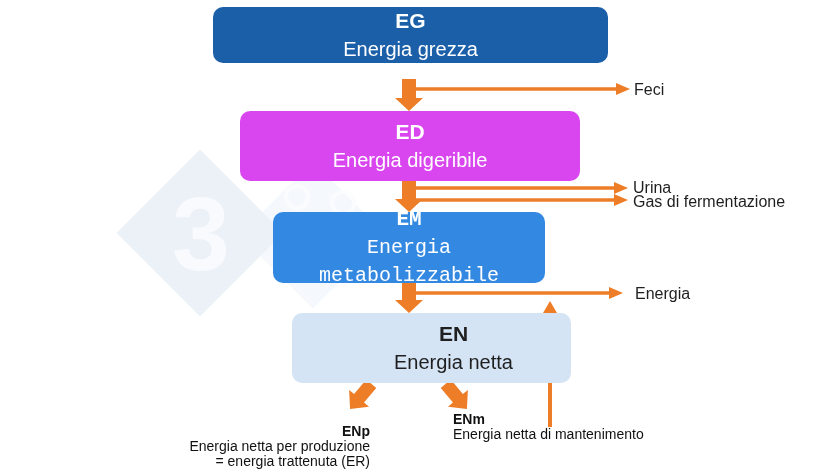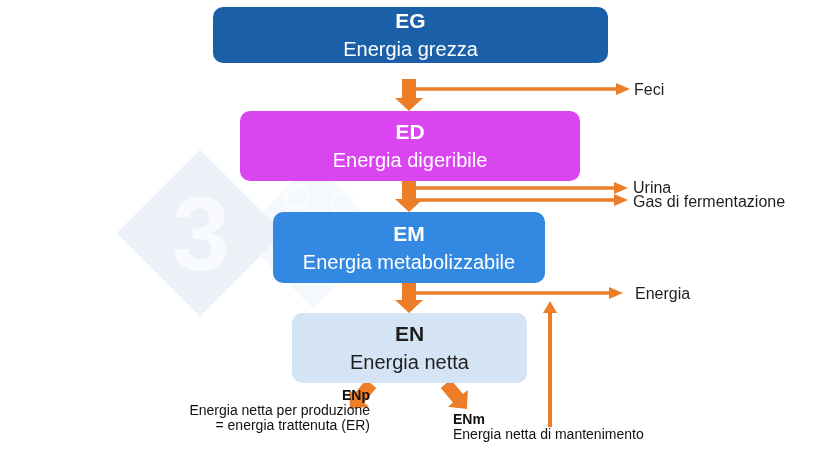--- a/index.html
+++ b/index.html
@@ -49,41 +49,41 @@
     display: flex; flex-direction: column;
     align-items: center; justify-content: center;
     color: #ffffff;
     text-align: center;
     line-height: 28px;
   }
   .box .code  { font-size: 21px; font-weight: bold; }
   .box .label { font-size: 20px; }
   .box.eg { left: 213px; top: 7px;   width: 395px; height: 56px; }
   .box.ed { left: 240px; top: 111px; width: 340px; height: 70px; }
-  .box.em { left: 273px; top: 212px; width: 272px; height: 71px; }
-  .box.en { left: 292px; top: 313px; width: 235px; height: 70px; color: #1f1f1f; }
+  .box.em { left: 273px; top: 212px; width: 272px; height: 71px; font-family: Liberation Mono, monospace; }
+  .box.en { left: 292px; top: 313px; width: 235px; height: 70px; color: #1f1f1f; padding-left: 44px; }
 
   
   .loss {
     position: absolute;
     font-size: 16px; color: #1f1f1f; white-space: nowrap;
   }
   .loss.feci   { left: 634px; top: 81px;  }
   .loss.urina  { left: 633px; top: 179px; }
   .loss.gas    { left: 633px; top: 193px; }
   .loss.calore { left: 635px; top: 285px; }
 
   
   .out {
     position: absolute;
     font-size: 14px; color: #111111;
     line-height: 15px; white-space: nowrap;
   }
   .out .code { font-weight: bold; }
-  .out.enp { right: 450px; top: 388px; text-align: right; }
+  .out.enp { right: 450px; top: 424px; text-align: right; }
   .out.enm { left: 453px;  top: 412px; text-align: left; }
 </style>
 </head>
 <body>
 
 <div class="stage">
 
   <div class="wm-diamond b"></div>
   <div class="wm-diamond a"></div>
   <div class="wm-three">3</div>

